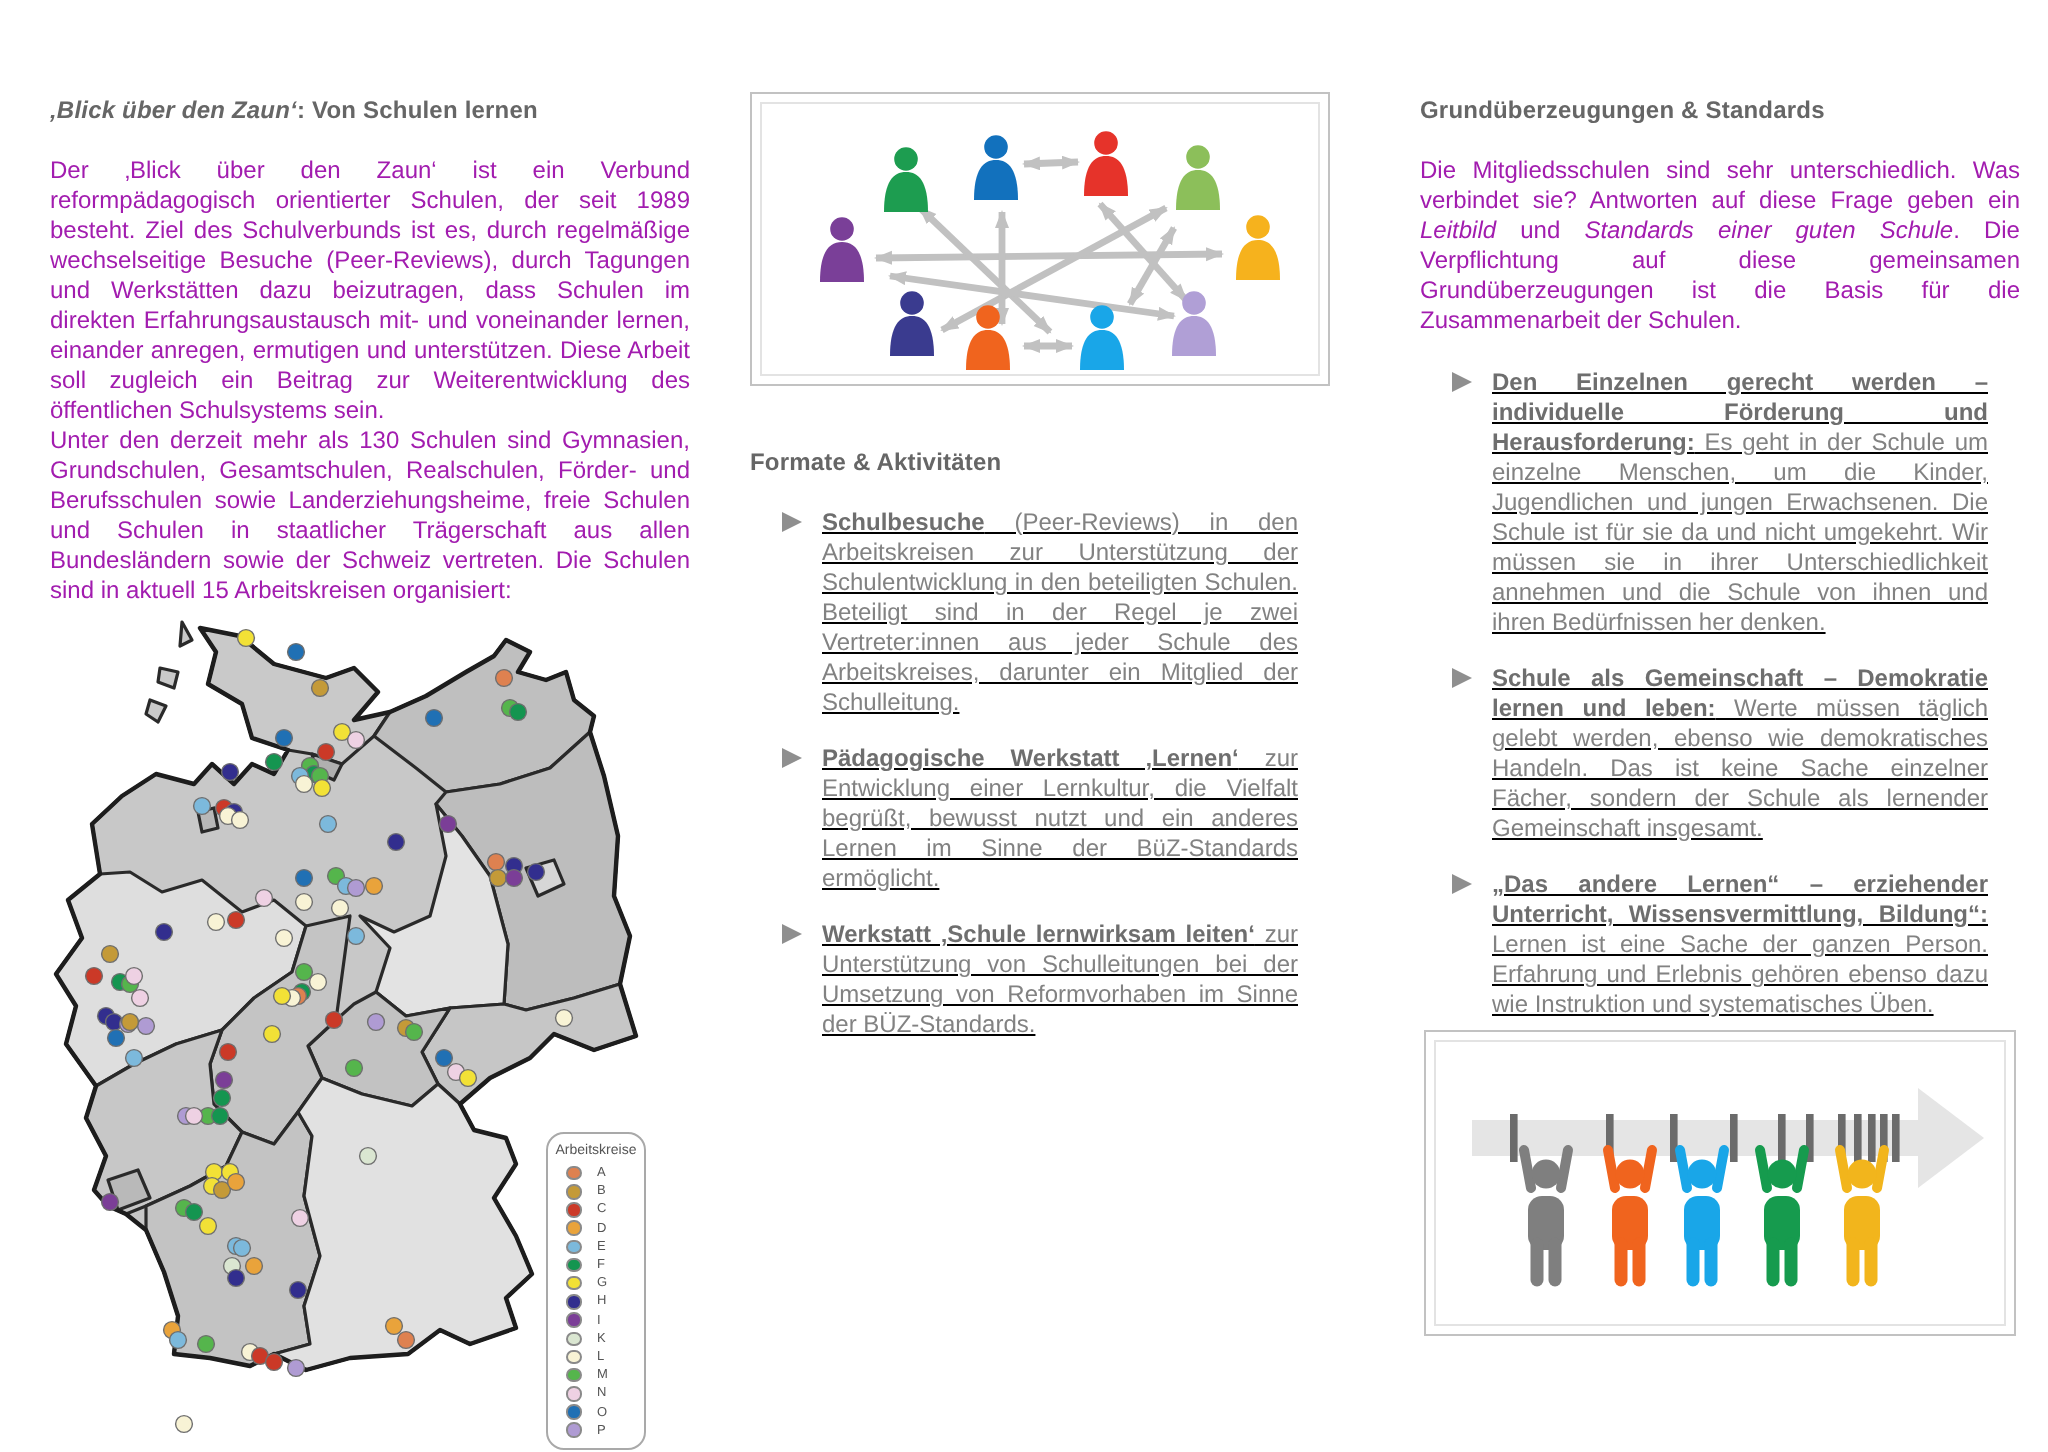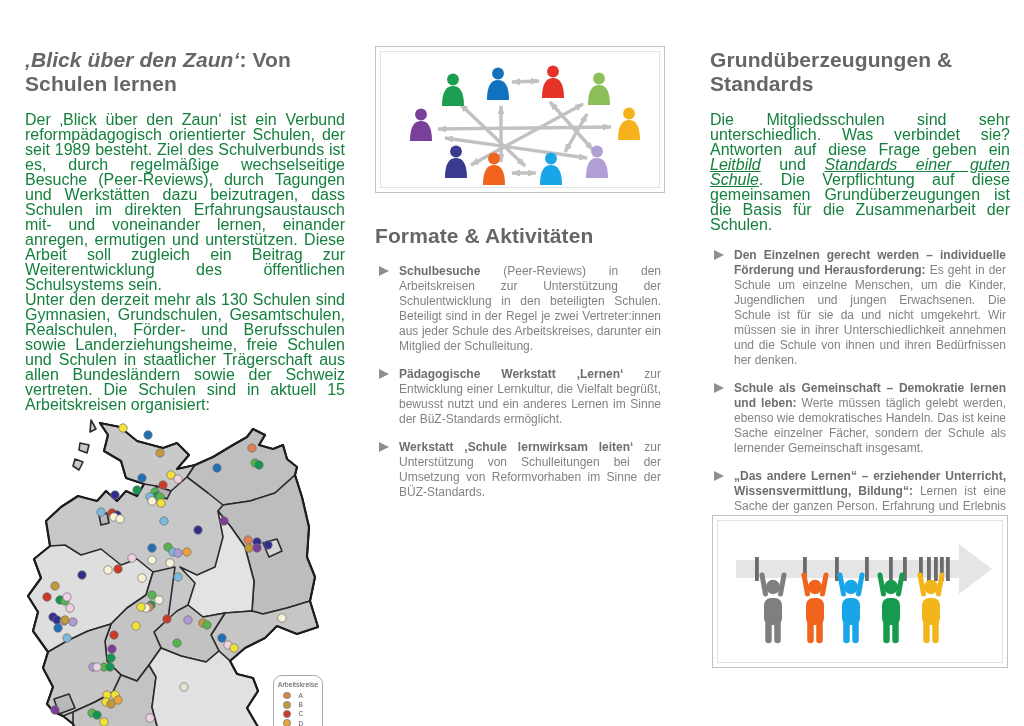--- a/index.html
+++ b/index.html
@@ -4,42 +4,42 @@
 <style>
   html,body{margin:0;padding:0;}
   body{
     width:1024px;height:726px;position:relative;background:#ffffff;
     font-family:"Liberation Sans",sans-serif;overflow:hidden;
   }
   .col{position:absolute;}
   .col-left{left:25px;top:48px;width:320px;}
   .col-mid{left:375px;top:46px;width:290px;}
   .col-right{left:710px;top:48px;width:300px;height:660px;}
-  h1,h2{font-size:21px;color:#666;margin:0 0 16px 0;font-weight:bold;letter-spacing:.1px;}
+  h1,h2{font-size:12px;color:#666;margin:0 0 16px 0;font-weight:bold;letter-spacing:.1px;}
   h1 em{font-style:italic;}
-  p.body{font-size:16px;line-height:15px;color:#15803d;text-align:justify;margin:0;}
-  p.body .it{font-style:italic;text-decoration:underline;}
+  p.body{font-size:12px;line-height:15px;color:#a21caf;text-align:justify;margin:0;}
+  p.body .it{font-style:italic;}
   .map-wrap{position:relative;margin-top:3px;width:320px;height:443px;}
   .legend{
     position:absolute;left:248px;top:260px;width:50px;background:#fff;
     border:1px solid #a9a9a9;border-radius:9px;padding:5px 0 4px 0;box-sizing:border-box;
   }
   .legend-title{font-size:7px;color:#555;text-align:center;margin-bottom:3px;}
   .legend-row{display:flex;align-items:center;height:9.2px;padding-left:9px;}
   .legend-dot{width:5.5px;height:5.5px;border-radius:50%;border:0.5px solid #8a8a8a;flex:none;}
   .legend-label{font-size:6.5px;color:#555;margin-left:8px;}
   .figure-box{
     background:#fff;border:1px solid #c2c2c2;
     box-shadow:inset 0 0 0 4px #ffffff, inset 0 0 0 5px #e3e3e3;
     box-sizing:border-box;
   }
   .network-box{width:290px;height:147px;padding:5px;}
   .timeline-box{position:absolute;left:2px;top:467px;width:296px;height:153px;padding:5px;}
   .mid-heading{margin-top:31px;}
-  ul.bullets{list-style:none;margin:4px;padding:0;}
+  ul.bullets{list-style:none;margin:16px;padding:0;text-decoration:underline;}
   ul.bullets li{display:flex;margin-bottom:13px;}
   .tri{
     width:0;height:0;flex:none;margin-top:2px;
     border-left:10px solid #8f8f8f;border-top:5.5px solid transparent;border-bottom:5.5px solid transparent;
   }
   .btxt{font-size:12px;line-height:15px;color:#828282;text-align:justify;margin-left:10px;}
   .btxt b{color:#6e6e6e;}
   svg{display:block;}
 </style>
 </head>

